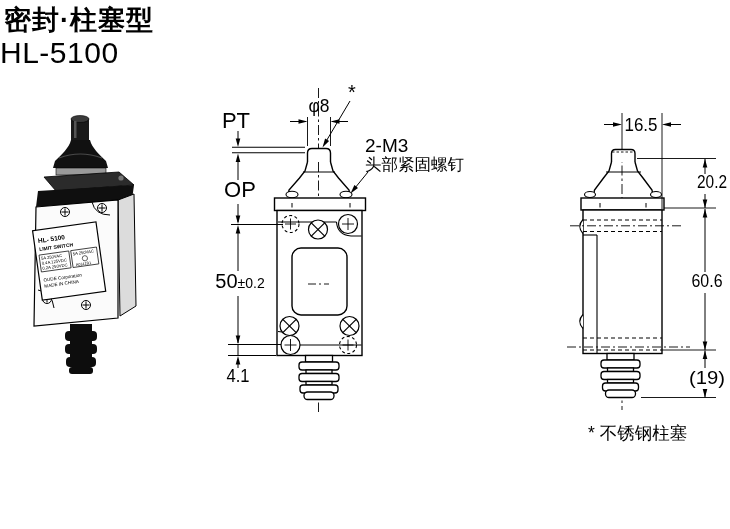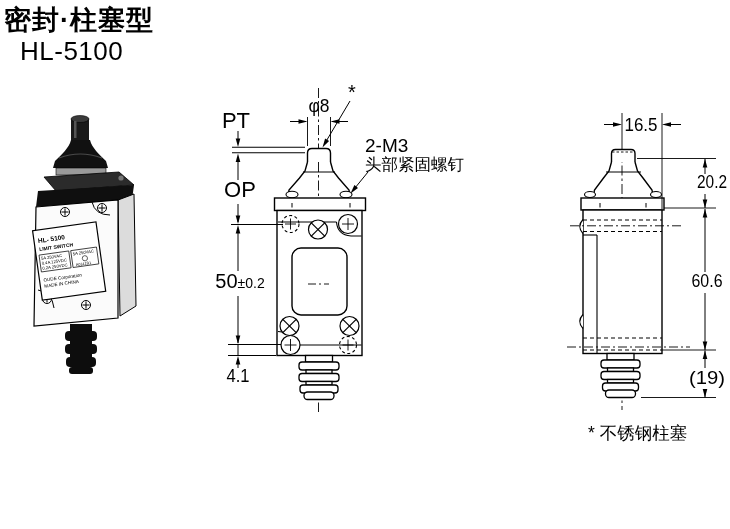--- a/index.html
+++ b/index.html
@@ -3,21 +3,21 @@
 <meta charset="utf-8">
 <style>
   html,body{margin:0;padding:0;}
   body{
     width:730px;height:529px;position:relative;background:#ffffff;
     font-family:"Liberation Sans","DejaVu Sans",sans-serif;color:#000;
     overflow:hidden;
   }
   .abs{position:absolute;}
   #title-zh{left:4px;top:2px;font-size:27px;font-weight:700;letter-spacing:1px;}
-  #title-model{left:20px;top:36px;font-size:26px;font-weight:500;letter-spacing:0.5px;}
+  #title-model{left:0;top:36px;font-size:30px;font-weight:500;letter-spacing:0.5px;}
   svg text{fill:#000;font-family:"Liberation Sans","DejaVu Sans",sans-serif;}
   .dim{font-size:19px;}
   .dimbig{font-size:22px;}
   .note{font-size:17.5px;}
   .ln{stroke:#000;fill:none;}
 </style>
 </head>
 <body>
 
 <div class="abs" id="title-zh">密封·柱塞型</div>

